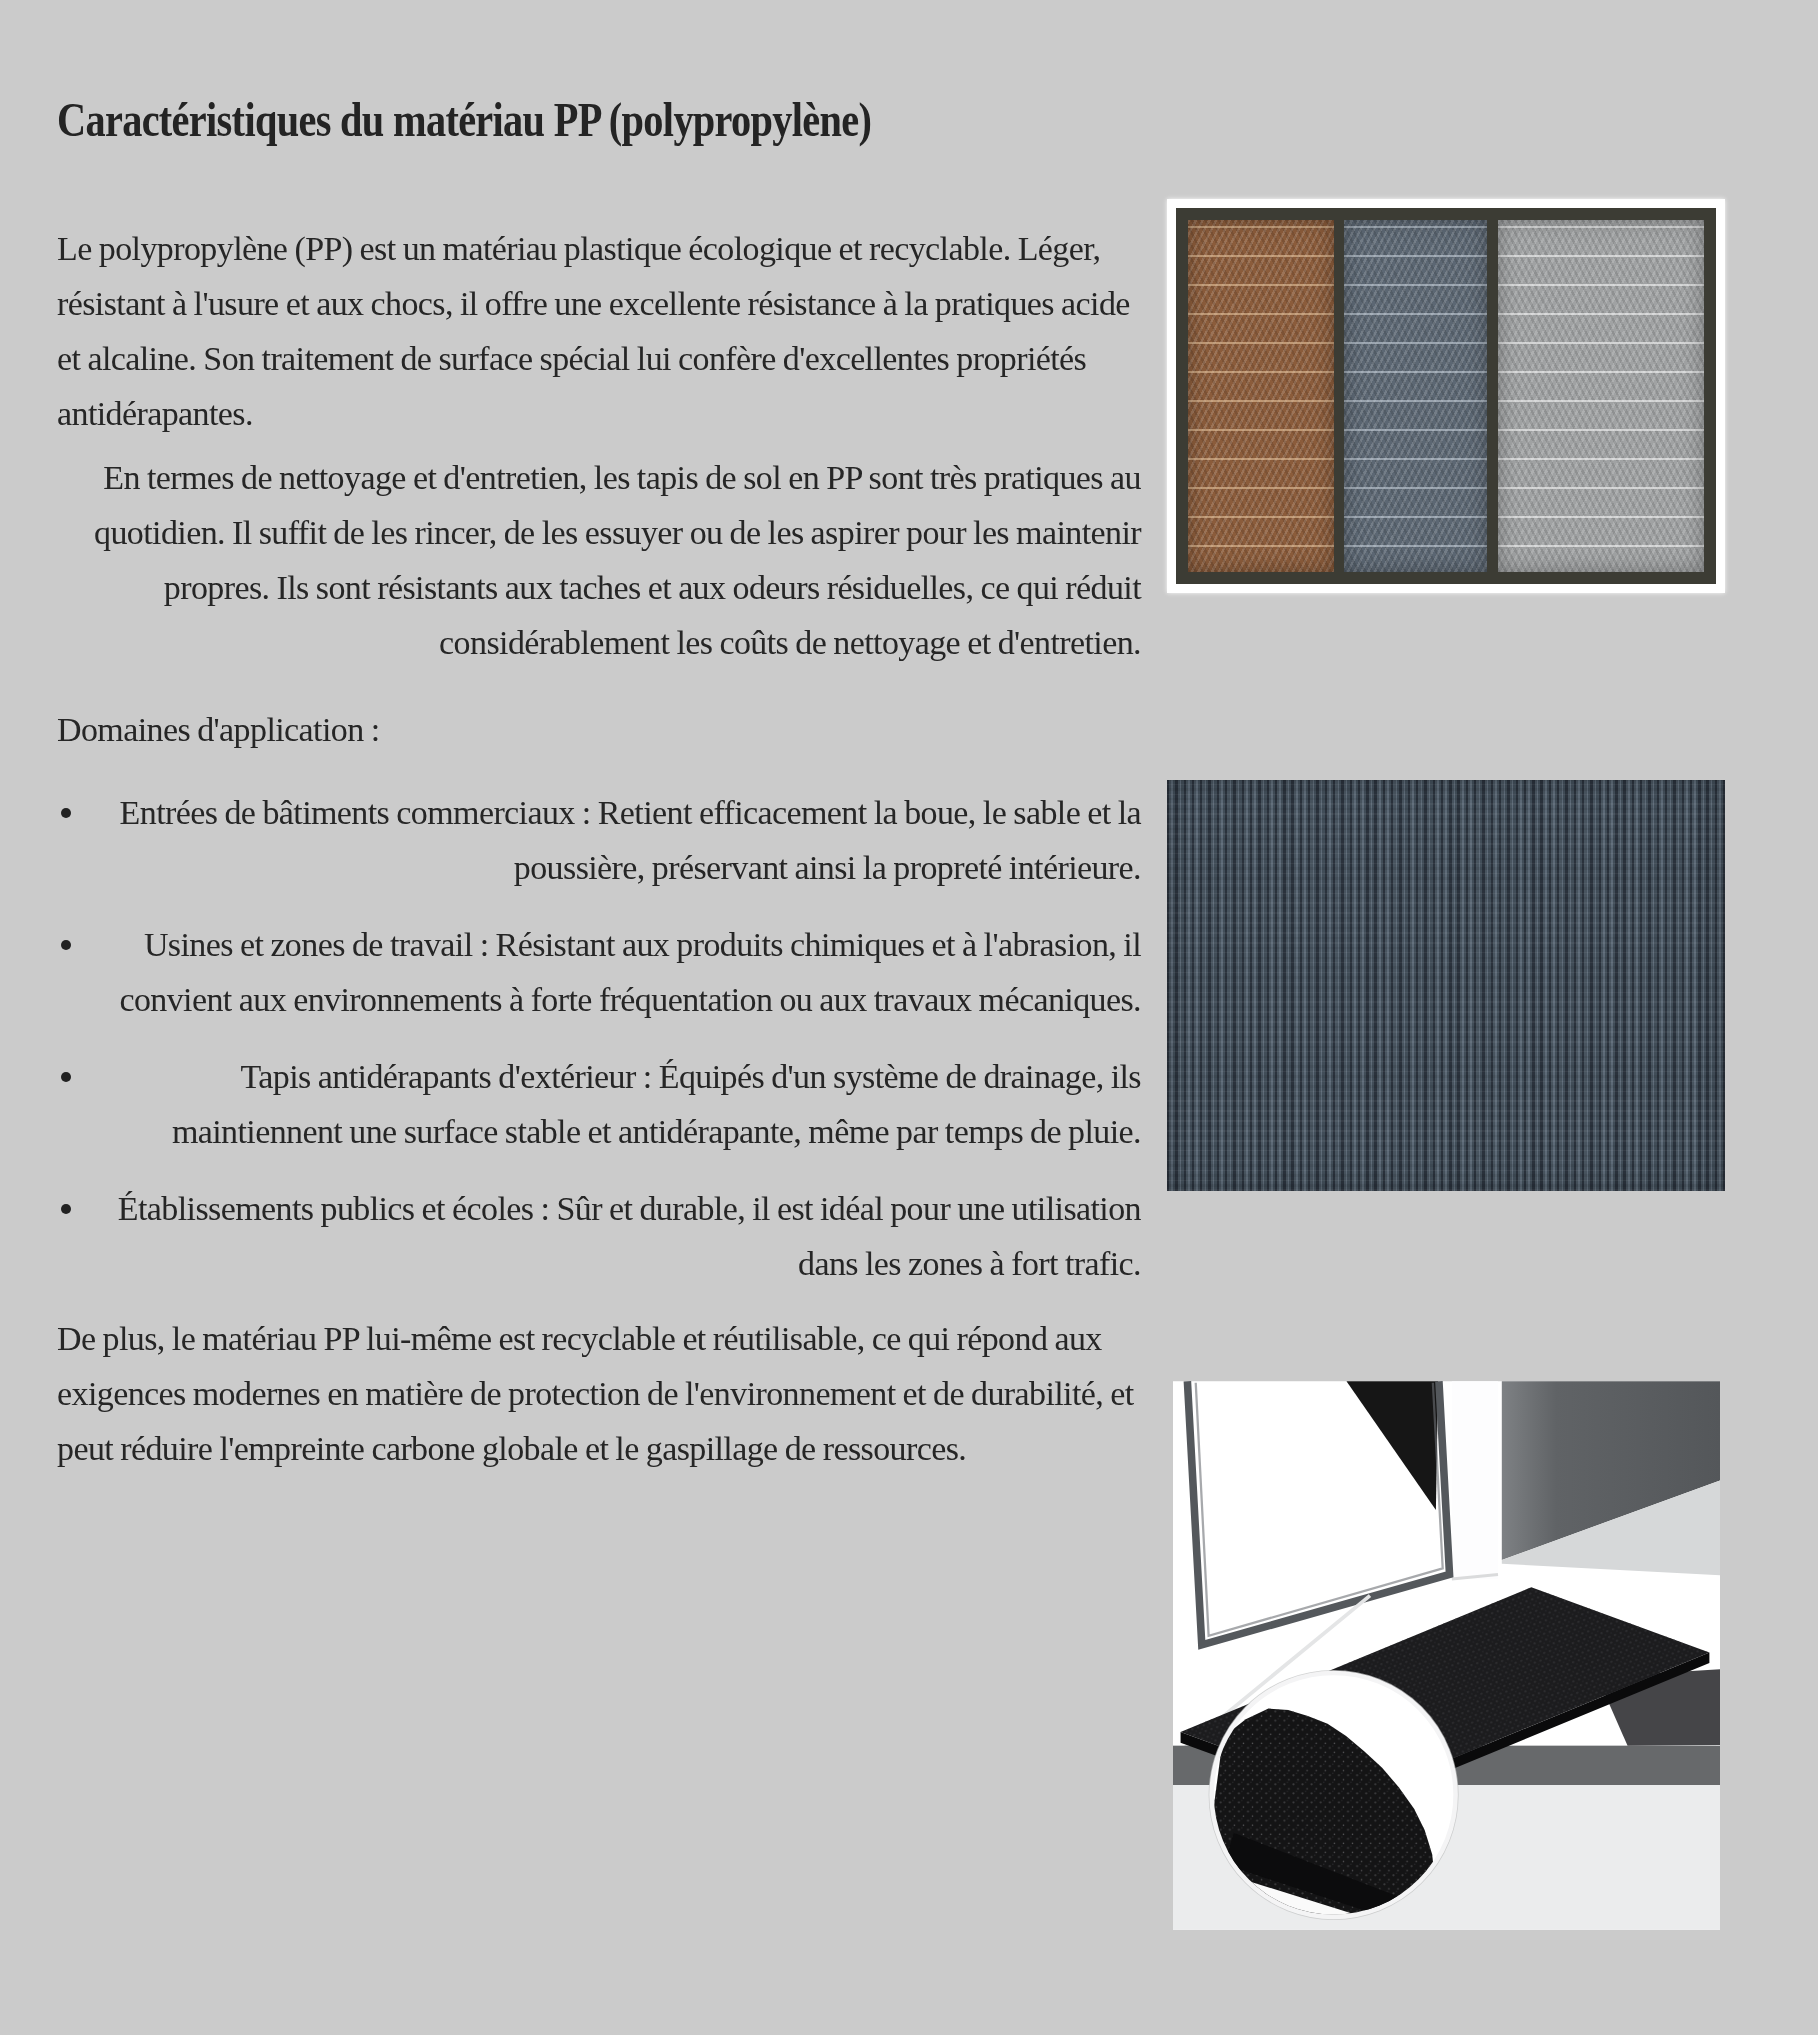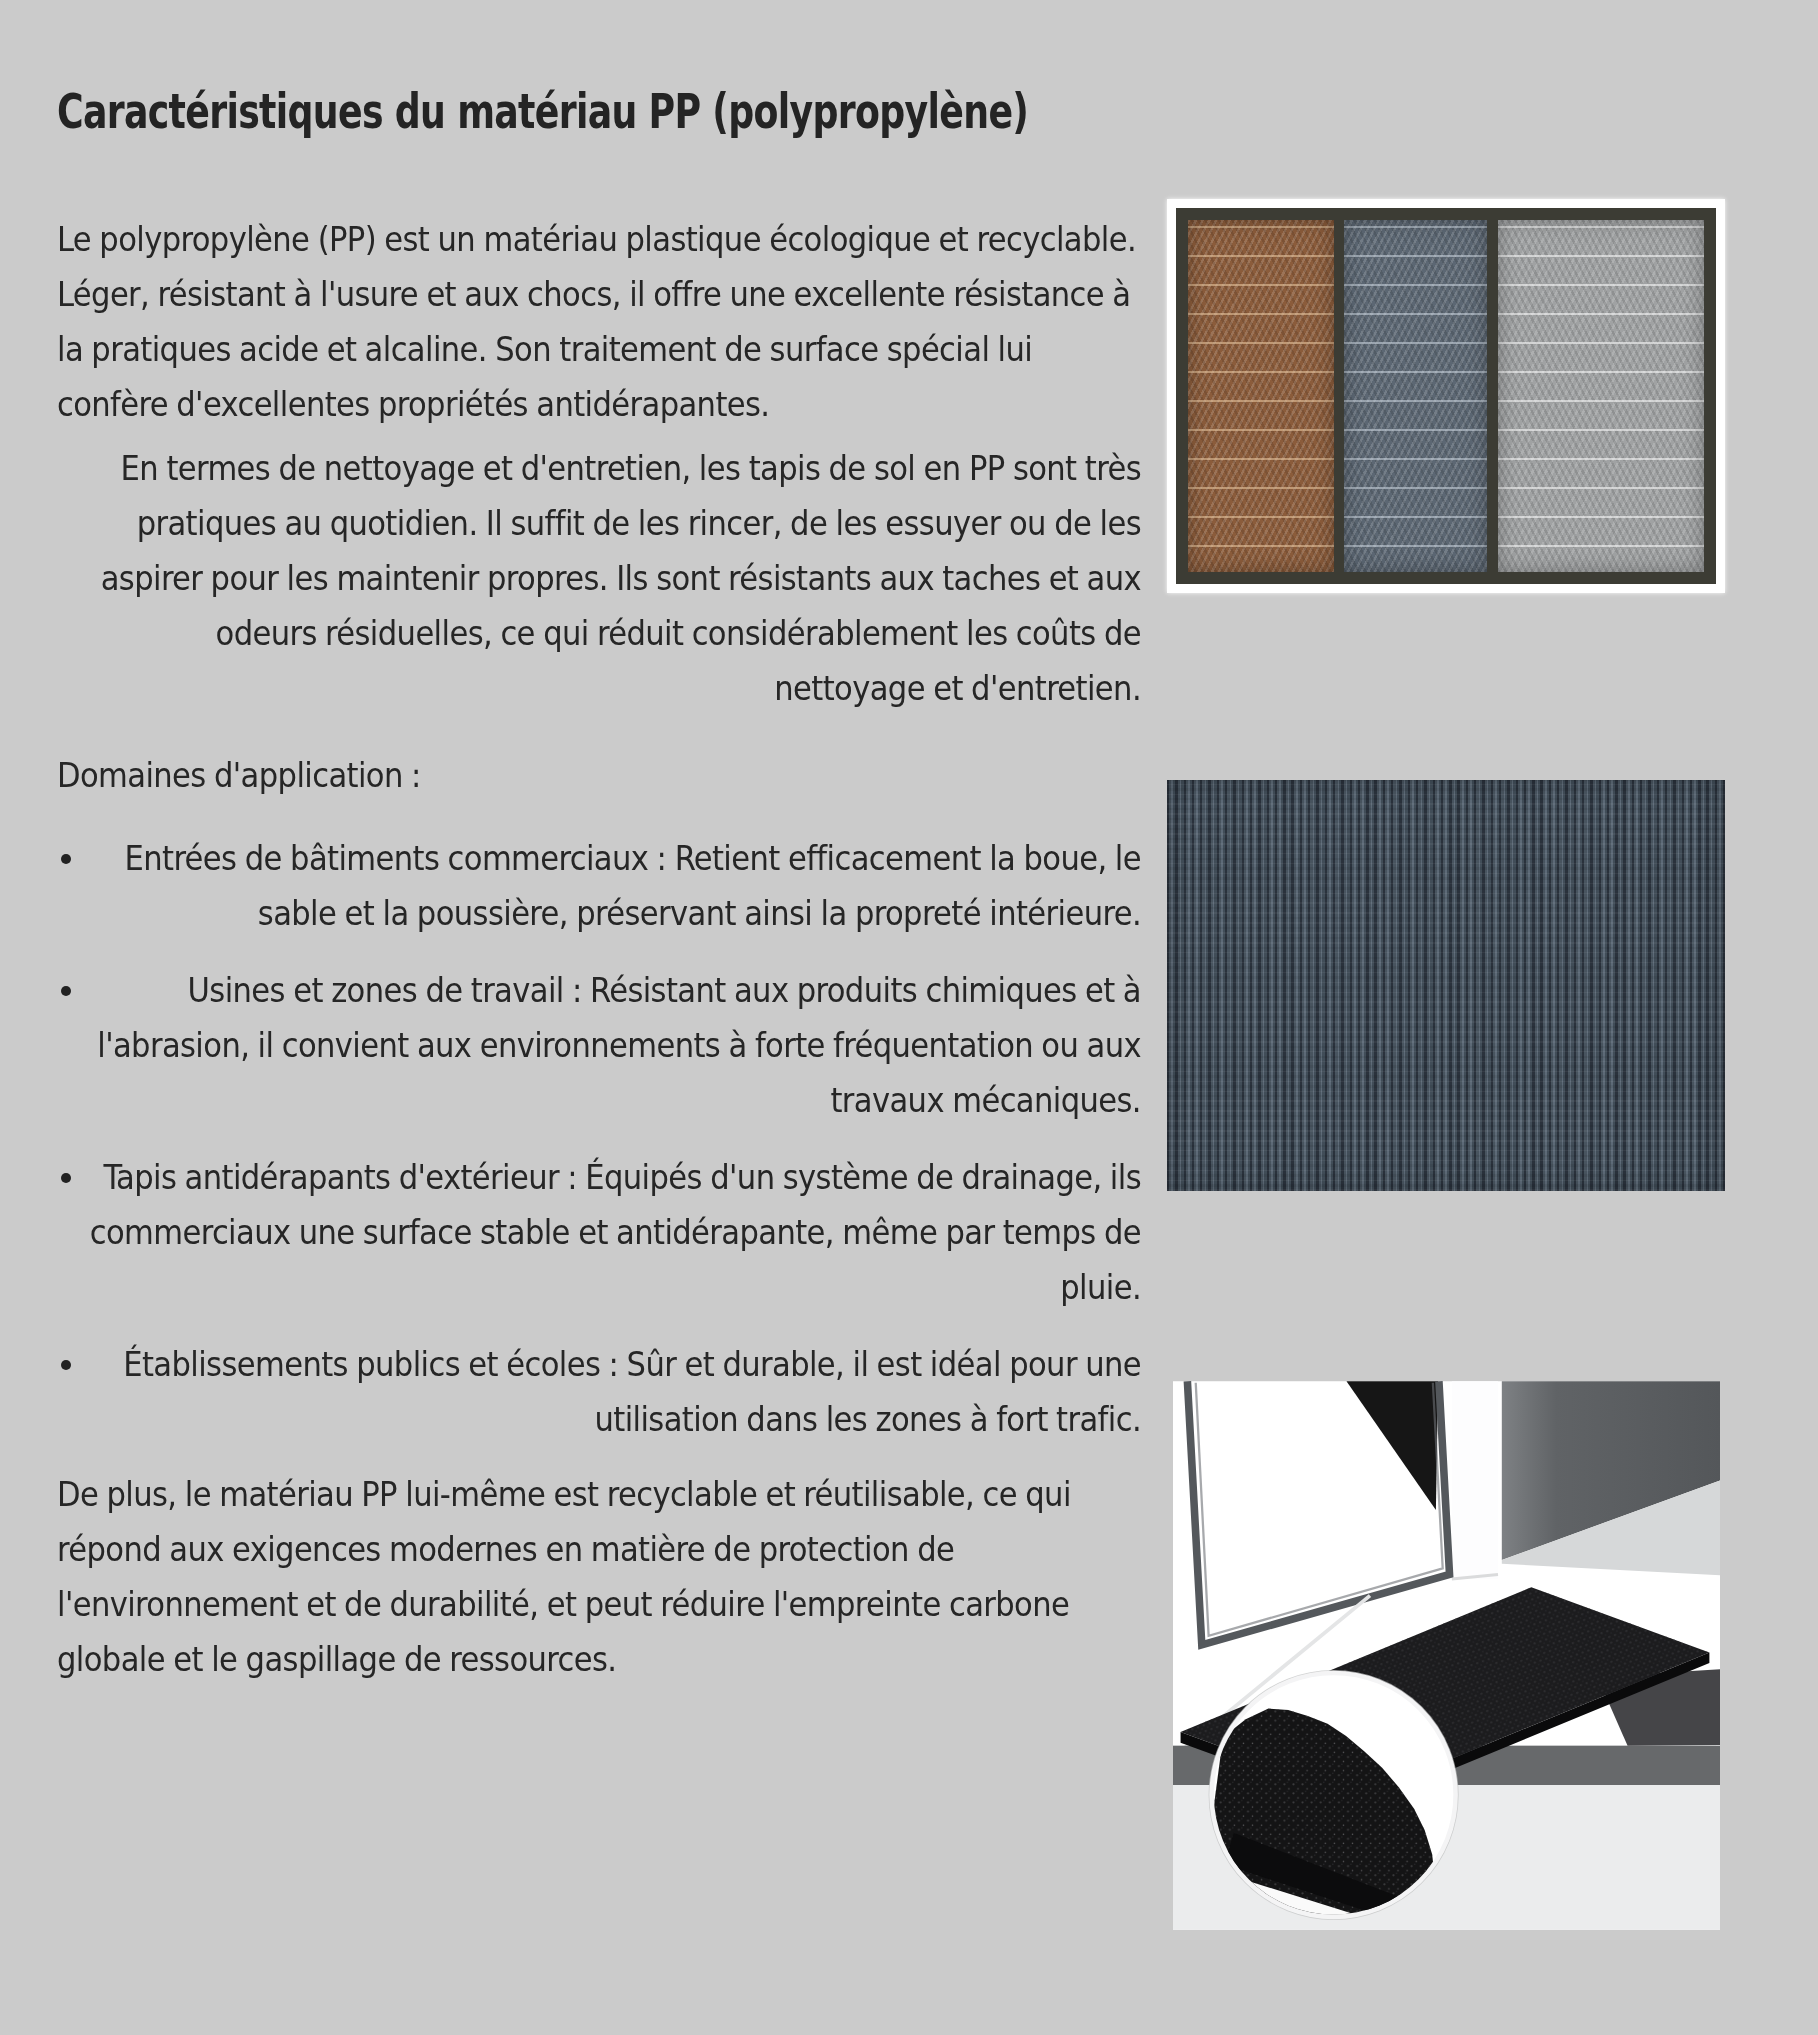--- a/index.html
+++ b/index.html
@@ -5,21 +5,21 @@
   html,body{margin:0;padding:0;}
   body{
     position:relative;
     width:1819px;height:2035px;
     background:var(--page-bg,#cbcbcb);
     color:var(--text,#262626);
     font-family:"DejaVu Sans","Liberation Sans",sans-serif;
     font-stretch:condensed;
     overflow:hidden;
   }
-  .doc{position:absolute;left:57px;top:0;width:1084px;}
+  .doc{position:absolute;left:57px;top:9px;width:1084px;font-family:Liberation Serif, serif;}
   h1{
     margin:85px 0 0 0;
     font-size:48px;line-height:52px;font-weight:bold;color:#242424;
   }
   .condense{
     display:inline-block;white-space:nowrap;
     transform:scaleX(.84);transform-origin:0 50%;
     letter-spacing:-0.8px;
   }
   p,li{
@@ -81,21 +81,21 @@
 <body>
 
 <main class="doc">
   <h1><span class="condense">Caractéristiques du matériau PP (polypropylène)</span></h1>
   <p class="p1">Le polypropylène (PP) est un matériau plastique écologique et recyclable. Léger, résistant à l'usure et aux chocs, il offre une excellente résistance à la pratiques acide et alcaline. Son traitement de surface spécial lui confère d'excellentes propriétés antidérapantes.</p>
   <p class="p2">En termes de nettoyage et d'entretien, les tapis de sol en PP sont très pratiques au quotidien. Il suffit de les rincer, de les essuyer ou de les aspirer pour les maintenir propres. Ils sont résistants aux taches et aux odeurs résiduelles, ce qui réduit considérablement les coûts de nettoyage et d'entretien.</p>
   <p class="apps-heading">Domaines d'application :</p>
   <ul class="apps">
     <li>Entrées de bâtiments commerciaux : Retient efficacement la boue, le sable et la poussière, préservant ainsi la propreté intérieure.</li>
     <li>Usines et zones de travail : Résistant aux produits chimiques et à l'abrasion, il convient aux environnements à forte fréquentation ou aux travaux mécaniques.</li>
-    <li>Tapis antidérapants d'extérieur : Équipés d'un système de drainage, ils commerciaux une surface stable et antidérapante, même par temps de pluie.</li>
+    <li>Tapis antidérapants d'extérieur : Équipés d'un système de drainage, ils maintiennent une surface stable et antidérapante, même par temps de pluie.</li>
     <li>Établissements publics et écoles : Sûr et durable, il est idéal pour une utilisation dans les zones à fort trafic.</li>
   </ul>
   <p class="closing">De plus, le matériau PP lui-même est recyclable et réutilisable, ce qui répond aux exigences modernes en matière de protection de l'environnement et de durabilité, et peut réduire l'empreinte carbone globale et le gaspillage de ressources.</p>
 </main>
 
 <figure class="swatches" aria-label="Trois tapis à chevrons : marron, gris-bleu et gris clair">
   <div class="mats-frame">
     <div class="mat brown"></div>
     <div class="mat blue"></div>
     <div class="mat light"></div>

